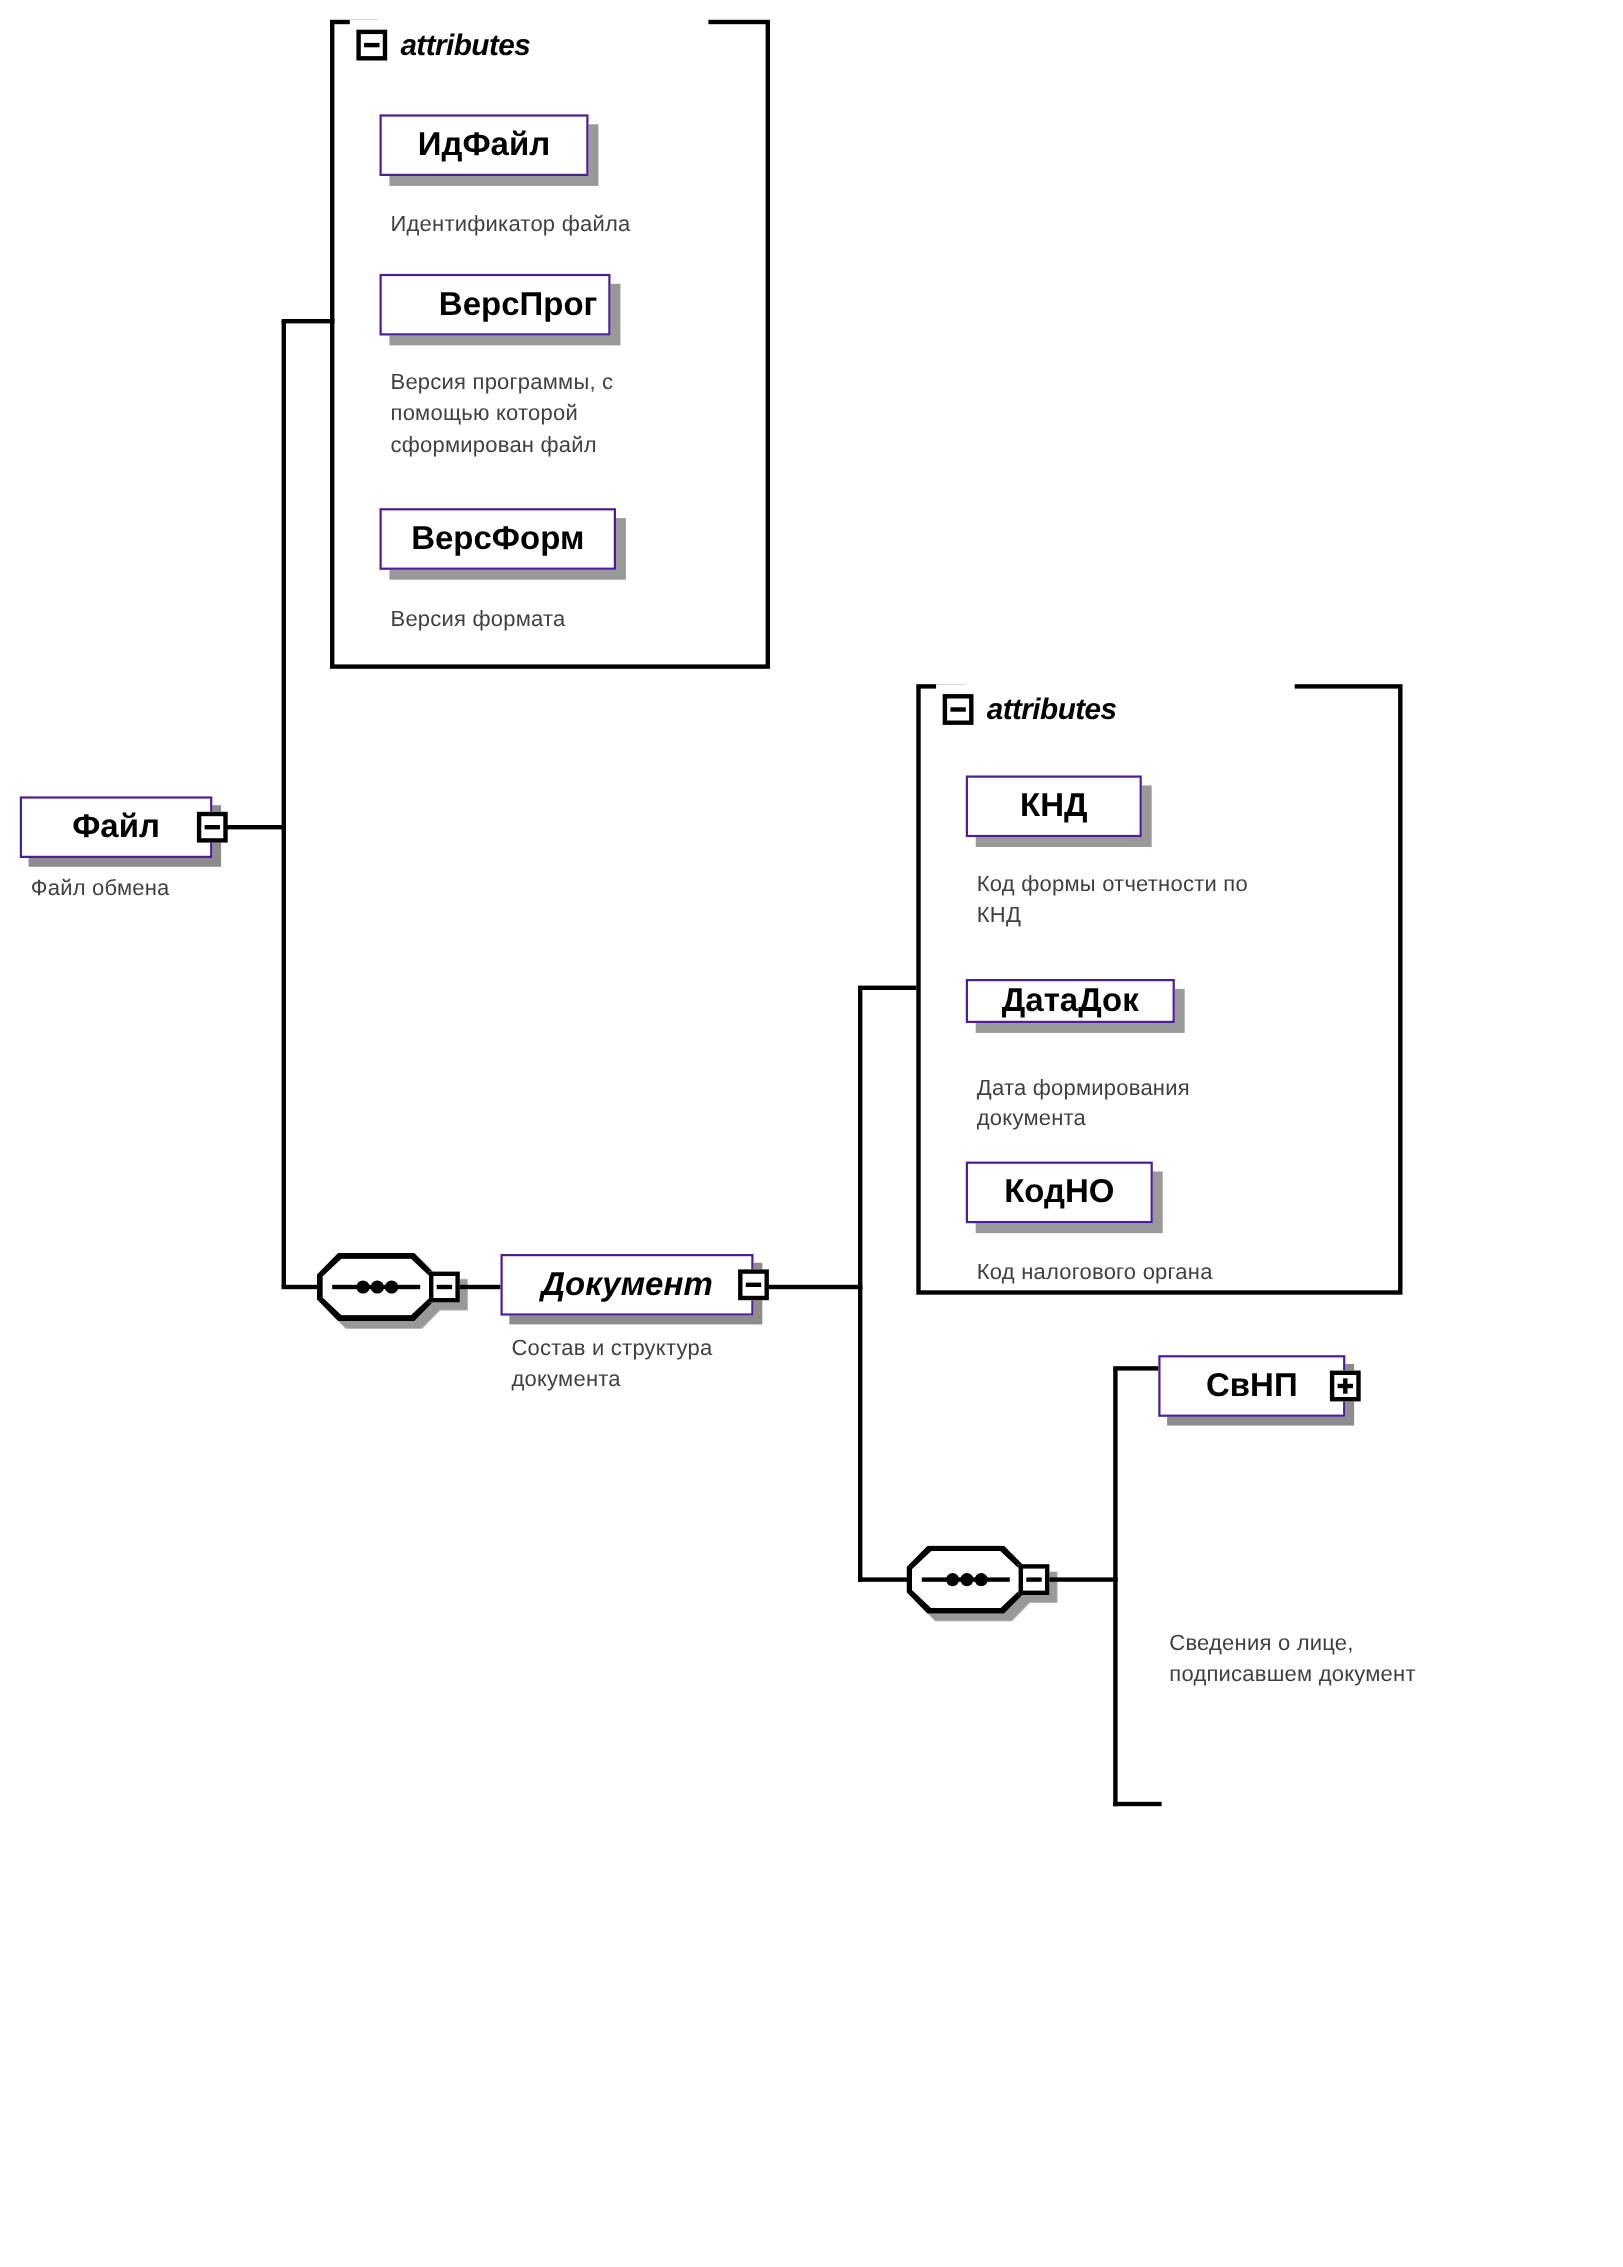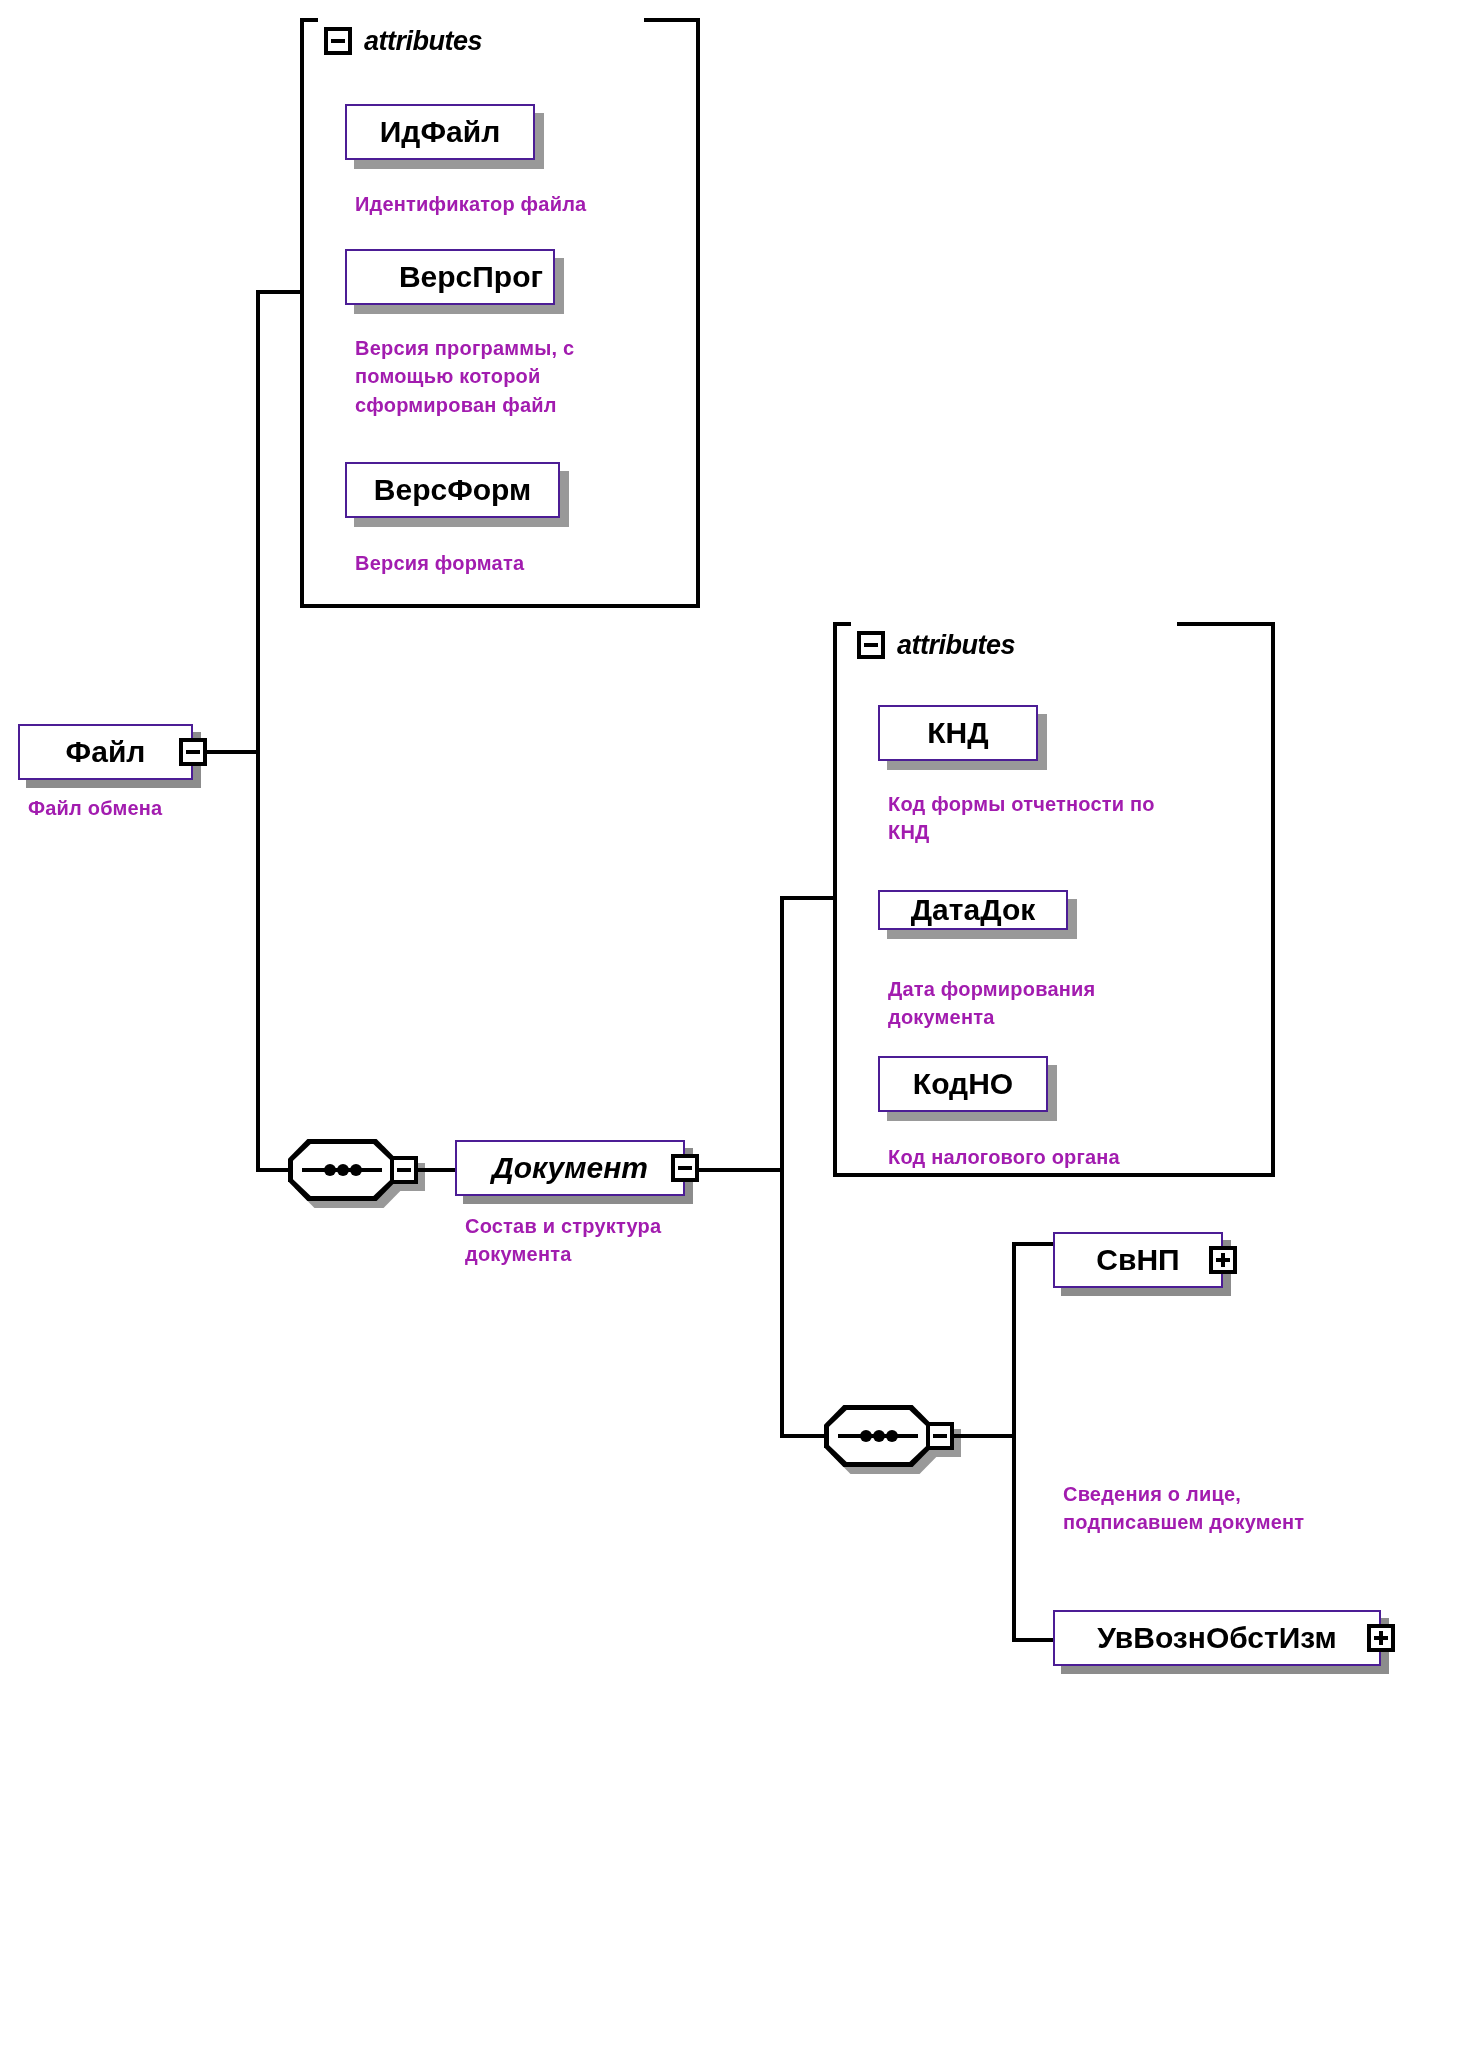--- a/index.html
+++ b/index.html
@@ -97,22 +97,22 @@
   .node.attr-item {
     box-shadow: 9px 9px 0 0 rgba(0,0,0,0.40);
     justify-content: center;
   }
 
   
   .caption {
     position: absolute;
     font-size: 20px;
     line-height: 1.42;
-    font-weight: bold;
-    color: #a21caf;
+    font-weight: normal;
+    color: #404040;
     white-space: pre-line;
     letter-spacing: 0.2px;
   }
 
   
   .sequence {
     position: absolute;
     width: 108px; height: 62px;
     filter: drop-shadow(7px 7px 0 rgba(0,0,0,0.40));
   }
@@ -255,18 +255,14 @@
   <div class="line h" style="left:1012px; top:1638px; width:44px;"></div>
 
   <div class="node" style="left:1053px; top:1214px; width:170px; height:56px;margin-top:18px;">
     <span class="label">СвНП</span>
     <span class="toggle plus"></span>
   </div>
 
   <div class="caption" style="left:1063px; top:1480px; width:350px;">Сведения о лице,
 подписавшем документ</div>
 
-  <div class="node" style="left:1053px; top:1610px; width:328px; height:56px;">
-    <span class="label">УвВознОбстИзм</span>
-    <span class="toggle plus"></span>
-  </div>
 
 </div>
 
 </body></html>

